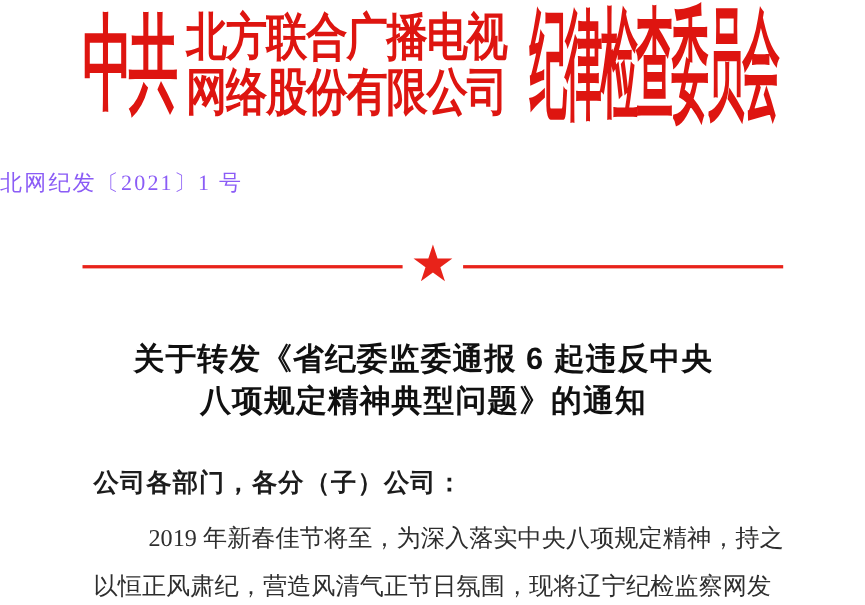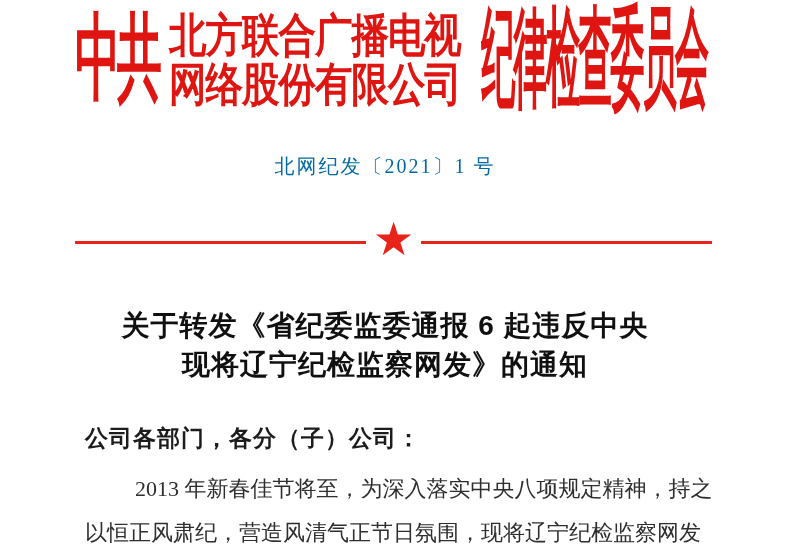--- a/index.html
+++ b/index.html
@@ -67,24 +67,24 @@
     transform: scale(0.85, 2.72);
     transform-origin: center;
   }
 
   
   .doc-number {
     position: absolute;
     top: 153px;
     left: 0;
     width: 100%;
-    text-align: center;
+    text-align: left;
     font-size: 20px;
     letter-spacing: 2px;
-    color: #0369a1;
+    color: #8b5cf6;
   }
 
   
   .divider {
     position: absolute;
     top: 219px;
     left: 75px;
     width: 637px;
     height: 46px;
     display: flex;
@@ -162,23 +162,23 @@
   <div class="doc-number">北网纪发〔2021〕1 号</div>
 
   <div class="divider">
     <span class="rule"></span>
     <span class="star">★</span>
     <span class="rule"></span>
   </div>
 
   <div class="title">
     <div class="title-line">关于转发《省纪委监委通报 6 起违反中央</div>
-    <div class="title-line">现将辽宁纪检监察网发》的通知</div>
+    <div class="title-line">八项规定精神典型问题》的通知</div>
   </div>
 
   <div class="salutation">公司各部门，各分（子）公司：</div>
 
   <div class="body-text">
-    <div class="body-line indent">2013 年新春佳节将至，为深入落实中央八项规定精神，持之</div>
+    <div class="body-line indent">2019 年新春佳节将至，为深入落实中央八项规定精神，持之</div>
     <div class="body-line">以恒正风肃纪，营造风清气正节日氛围，现将辽宁纪检监察网发</div>
   </div>
 
 </div>
 
 </body></html>

